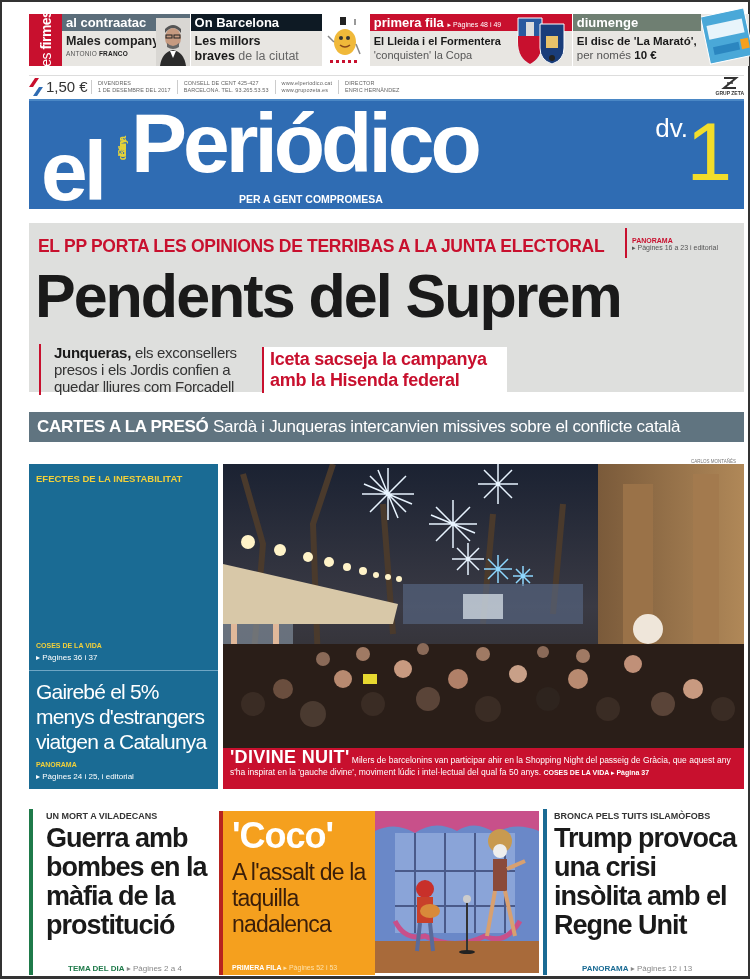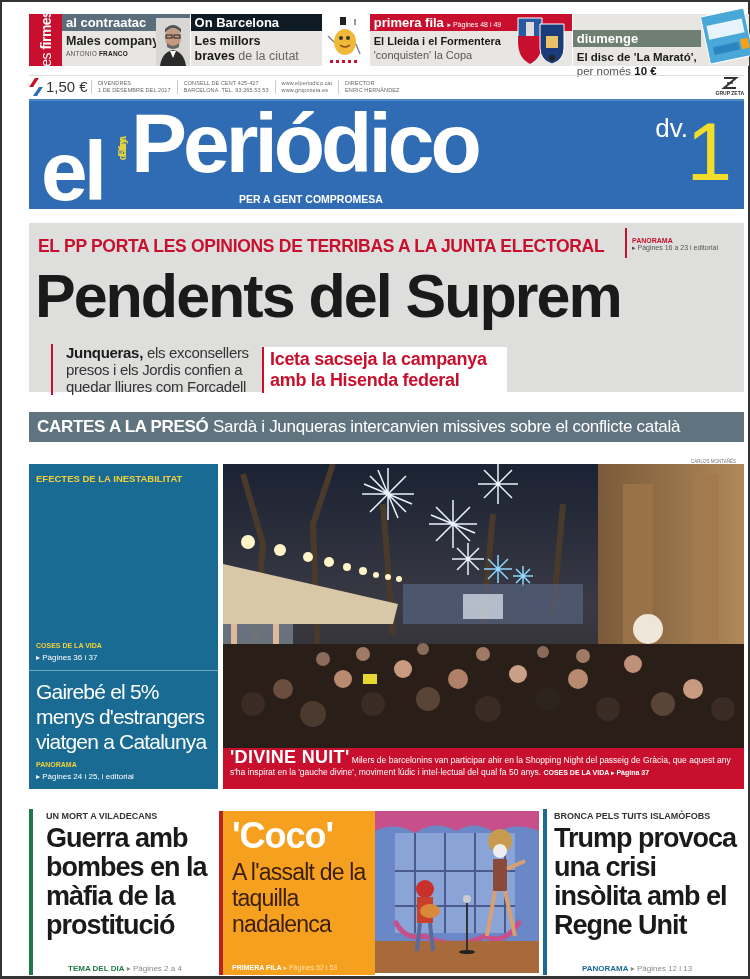--- a/index.html
+++ b/index.html
@@ -27,21 +27,21 @@
   .promo-mascot { width: 48px; height: 52px; position: relative; }
   .promo-fila { width: 202px; height: 52px; background: #e8e6e2; display: flex; }
   .fila-body { width: 140px; }
   .fila-head { background: #c8102e; color: #fff; font-size: 13px; font-weight: bold; padding: 1px 4px; height: 17px; white-space: nowrap; }
   .fila-head small { font-size: 7px; font-weight: normal; }
   .fila-text { font-size: 11px; padding: 3px 4px 0; line-height: 14px; white-space: nowrap; }
   .fila-text b { font-weight: bold; }
   .fila-text span { color: #555; }
   .fila-shields { flex: 1; position: relative; background: #c8102e; background: linear-gradient(#c8102e 0 17px, #e8e6e2 17px); }
   .promo-diumenge { width: 180px; height: 52px; background: #e8e6e2; margin-left: 1px; display: flex; }
-  .dium-body { width: 128px; margin-top: 16px; }
+  .dium-body { width: 128px; }
   .dium-head { background: #6f7f72; color: #fff; font-size: 13px; font-weight: bold; padding: 1px 4px; height: 17px; }
   .dium-text { font-size: 11.5px; padding: 3px 4px 0; line-height: 14px; }
   .dium-text b { font-weight: bold; }
   .dium-text span { color: #555; }
   .dium-cd { flex: 1; position: relative; }
 
   
   .infobar { position: absolute; top: 73px; left: 27px; width: 715px; height: 22px; display: flex; align-items: center; border-top: 1px solid #ddd; }
   .price { display: flex; align-items: center; width: 62px; }
   .price-text { font-size: 15px; color: #333; margin-left: 3px; }
@@ -61,21 +61,21 @@
 
   
   .lead { position: absolute; top: 221px; left: 27px; width: 715px; height: 169px; background: #dedfdd; }
   .kicker { position: absolute; left: 9px; top: 13px; color: #c8102e; font-size: 17.5px; font-weight: bold; letter-spacing: -0.3px; }
   .panorama { position: absolute; left: 596px; top: 5px; border-left: 2px solid #c8102e; padding-left: 5px; height: 30px; }
   .panorama-label { font-size: 7px; font-weight: bold; color: #c8102e; margin-top: 9px; }
   .panorama-pages { font-size: 7px; color: #555; }
   .headline { position: absolute; left: 6px; top: 38px; font-size: 61px; font-weight: bold; letter-spacing: -2px; color: #1a1a1a; }
   .sub { position: absolute; top: 121px; font-size: 15px; line-height: 17px; color: #333; border-left: 2px solid #c8102e; padding-left: 5px; letter-spacing: -0.3px; }
   .sub b { color: #1a1a1a; }
-  .sub1 { left: 22px; width: 220px; padding-left: 13px; }
+  .sub1 { left: 10px; width: 220px; padding-left: 13px; }
   .sub2 { left: 233px; top: 124px; width: 245px; background: #fff; color: #c8102e; font-size: 18px; line-height: 21px; font-weight: bold; padding: 2px 6px; border-left: 2px solid #c8102e; }
   .sub3 { left: 483px; width: 230px; }
   .cartes { position: absolute; left: 0; top: 189px; width: 715px; height: 30px; background: #607480; color: #fff; font-size: 17px; padding: 5px 8px; white-space: nowrap; letter-spacing: -0.3px; }
   .cartes b { font-weight: bold; }
 
   
   .leftbox { position: absolute; top: 462px; left: 27px; width: 189px; height: 325px; background: #1a6b94; color: #fff; }
   .lb-kicker { position: absolute; left: 7px; top: 9px; font-size: 9.5px; font-weight: bold; color: #f2d03a; }
   .lb-title { position: absolute; left: 7px; top: 22px; font-size: 23px; font-weight: bold; line-height: 29px; letter-spacing: -0.8px; width: 180px; }
   .lb-sect { position: absolute; left: 7px; top: 178px; font-size: 7px; font-weight: bold; color: #f2d03a; }

